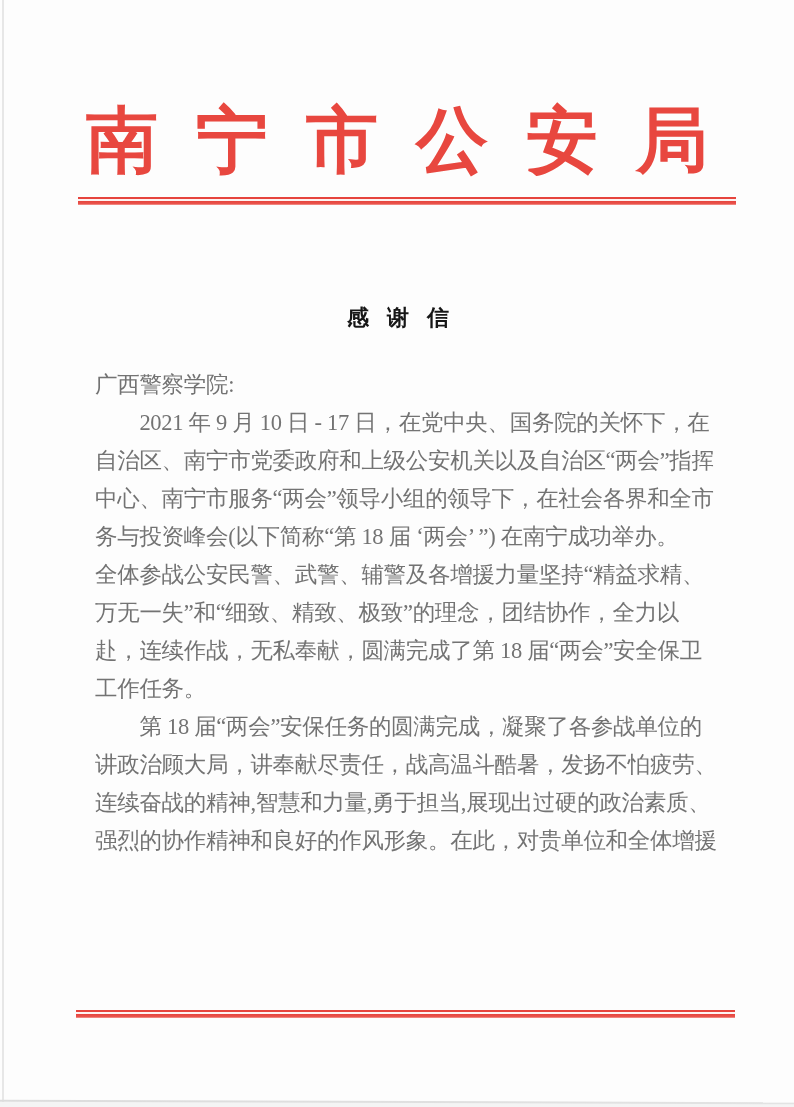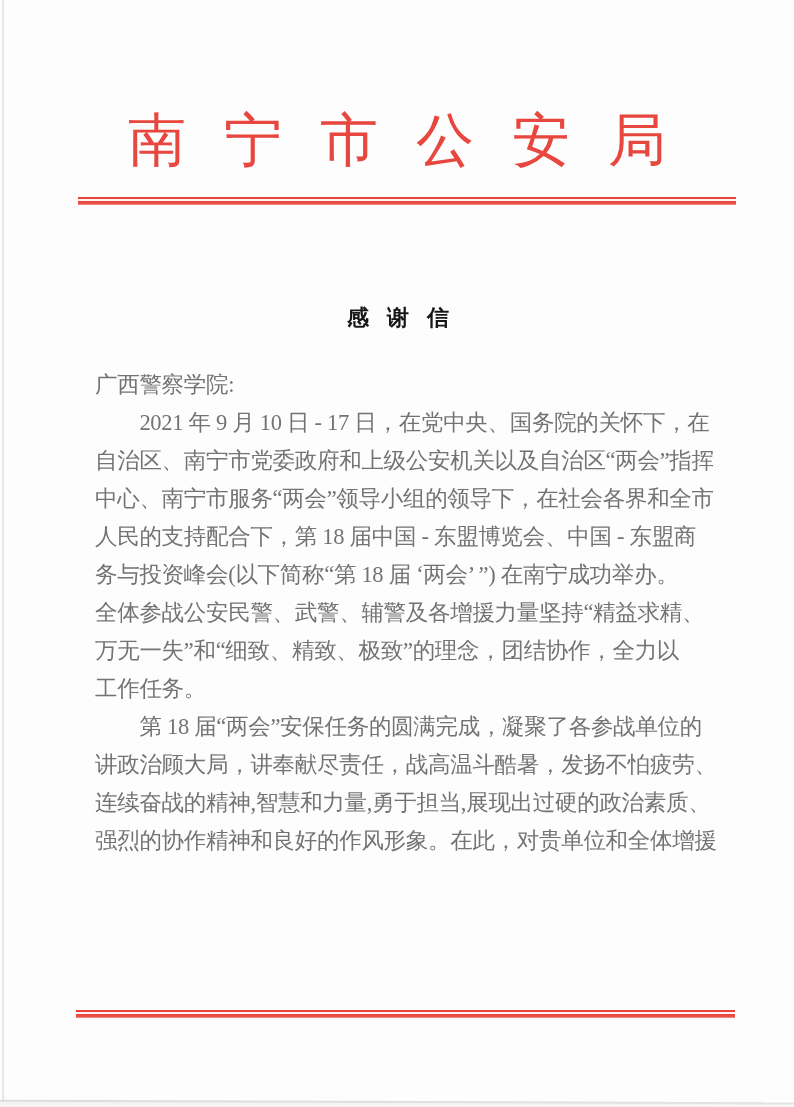--- a/index.html
+++ b/index.html
@@ -36,23 +36,23 @@
     background: #f4f4f4;
   }
   
   .agency-name {
     position: absolute;
     top: 103px;
     left: 0;
     width: 100%;
     margin: 0;
     text-align: center;
-    font-size: 58px;
+    font-size: 72px;
     line-height: 76px;
-    font-weight: 400;
+    font-weight: 700;
     color: #e8473f;
     letter-spacing: 38px;
     padding-left: 38px;
     box-sizing: border-box;
     white-space: nowrap;
   }
   .double-rule {
     position: absolute;
     height: 8px;
     background: linear-gradient(
@@ -108,24 +108,24 @@
 
   <div class="double-rule rule-top"></div>
 
   <h2 class="letter-title">感谢信</h2>
 
   <div class="letter-body">
       <div class="body-line">广西警察学院:</div>
       <div class="body-line">　　2021 年 9 月 10 日 - 17 日，在党中央、国务院的关怀下，在</div>
       <div class="body-line">自治区、南宁市党委政府和上级公安机关以及自治区“两会”指挥</div>
       <div class="body-line">中心、南宁市服务“两会”领导小组的领导下，在社会各界和全市</div>
-      <div class="body-line">人民的支持配合下，第 18 届中国 - 东盟博览会、中国 - 东盟商</div>
       <div class="body-line">务与投资峰会(以下简称“第 18 届 ‘两会’ ”) 在南宁成功举办。</div>
       <div class="body-line">全体参战公安民警、武警、辅警及各增援力量坚持“精益求精、</div>
       <div class="body-line">万无一失”和“细致、精致、极致”的理念，团结协作，全力以</div>
+      <div class="body-line">赴，连续作战，无私奉献，圆满完成了第 18 届“两会”安全保卫</div>
       <div class="body-line">工作任务。</div>
       <div class="body-line">　　第 18 届“两会”安保任务的圆满完成，凝聚了各参战单位的</div>
       <div class="body-line">讲政治顾大局，讲奉献尽责任，战高温斗酷暑，发扬不怕疲劳、</div>
       <div class="body-line">连续奋战的精神,智慧和力量,勇于担当,展现出过硬的政治素质、</div>
       <div class="body-line">强烈的协作精神和良好的作风形象。在此，对贵单位和全体增援</div>
     </div>
 
   <div class="double-rule rule-bottom"></div>
 
   <div class="scan-edge-bottom-fill"></div>

